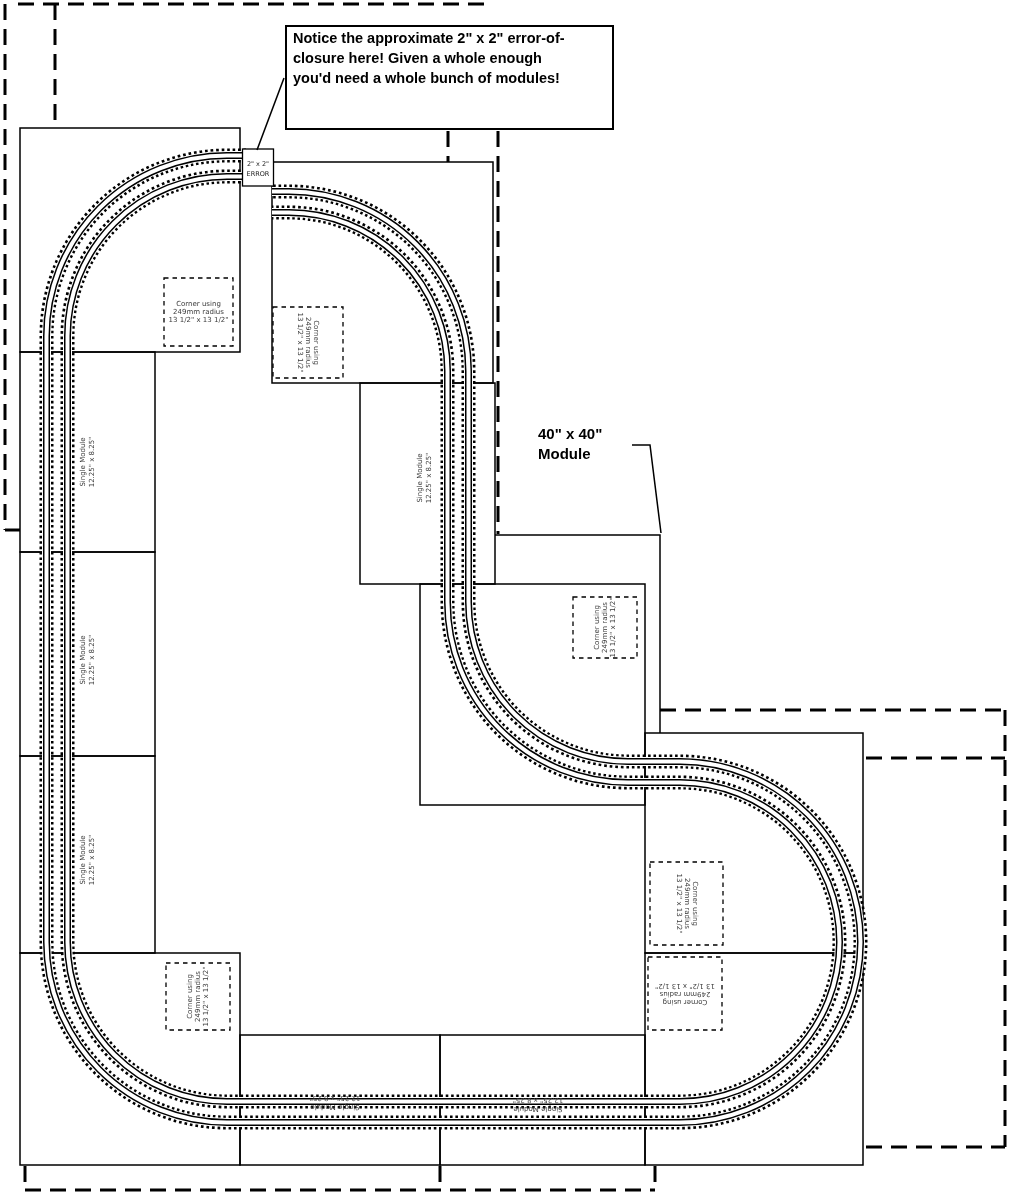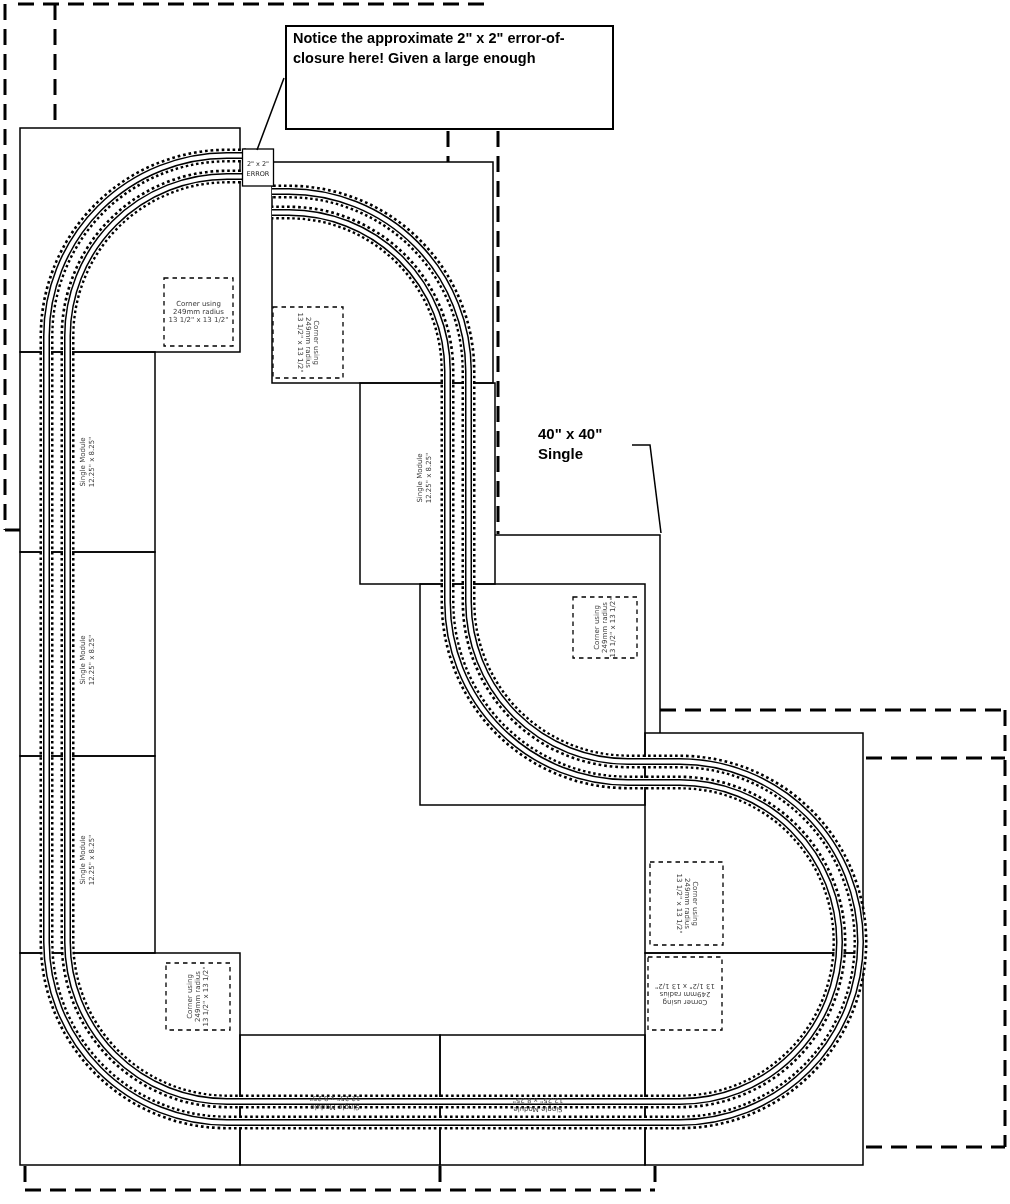--- a/index.html
+++ b/index.html
@@ -167,21 +167,22 @@
     <text class="tiny" y="-2">Single Module</text>
     <text class="tiny" y="7">12.25" x 8.25"</text>
   </g>
 
   <line class="leader" x1="284" y1="78" x2="257" y2="150"></line>
   <polyline class="leader" points="632,445 650,445 661,533"></polyline>
 </svg>
 
 <div class="callout">
   <div>Notice the approximate 2" x 2" error-of-</div>
-  <div>closure here!  Given a large enough</div>
+  <div>closure here!  Given a whole enough</div>
+  <div>you'd need a whole bunch of modules!</div>
 </div>
 
 <div class="plylabel">
   <div>40" x 40"</div>
-  <div>Single</div>
+  <div>Module</div>
 </div>
 
 </div>
 
 </body></html>

